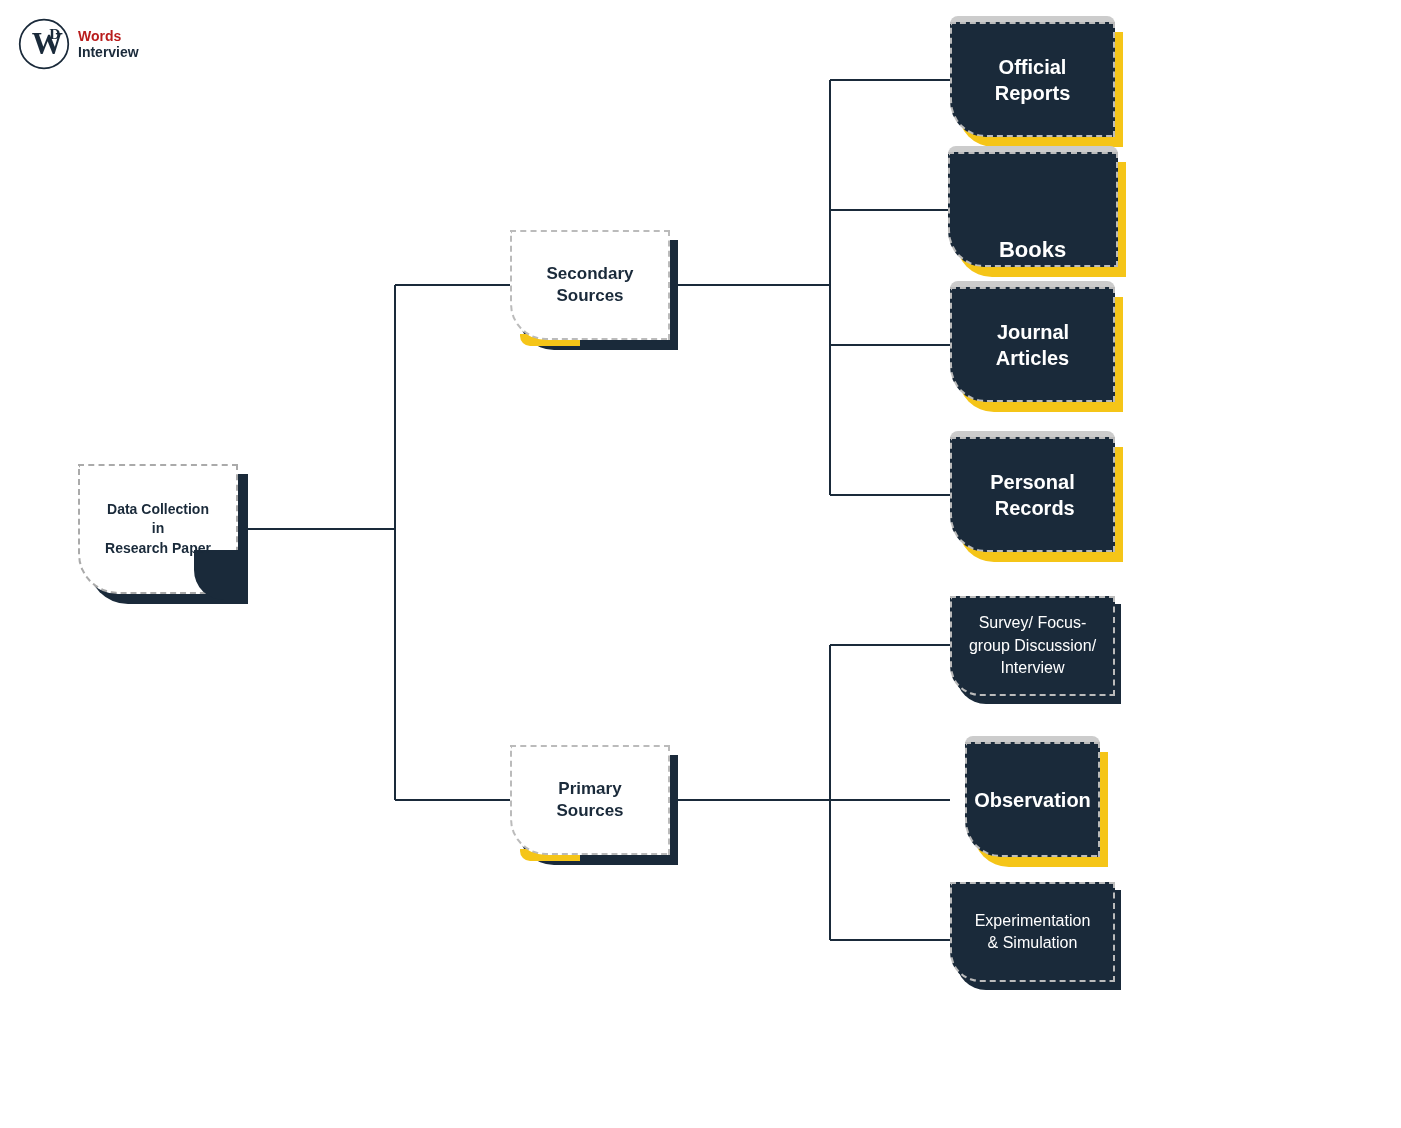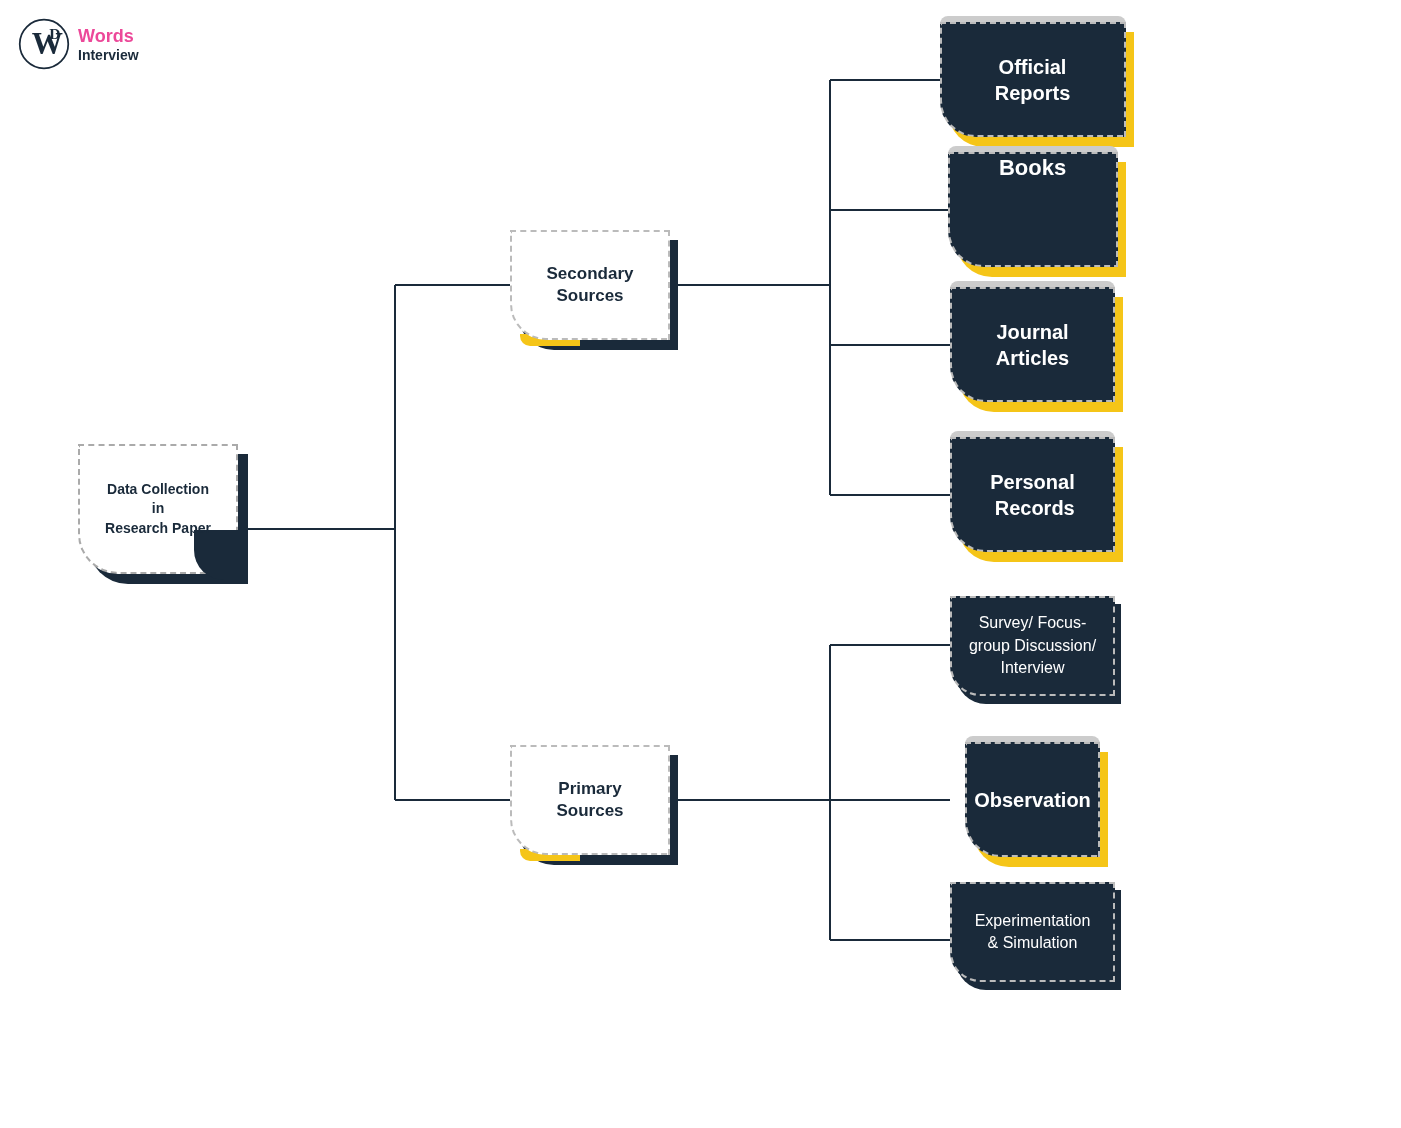--- a/index.html
+++ b/index.html
@@ -183,21 +183,21 @@
 </head>
 <body>
 
 <div class="logo-area">
   <svg class="logo-icon" viewBox="0 0 60 60" xmlns="http://www.w3.org/2000/svg">
     <circle cx="30" cy="30" r="28" fill="none" stroke="#1a2a3a" stroke-width="2"></circle>
     <text x="16" y="42" font-size="36" font-weight="bold" fill="#1a2a3a" font-family="Georgia, serif">W</text>
     <text x="36" y="24" font-size="18" font-weight="bold" fill="#1a2a3a" font-family="Georgia, serif">D</text>
   </svg>
   <div>
-    <div style="font-size:18px;font-weight:bold;color:#ec4899;">Words</div>
+    <div style="font-size:14px;font-weight:bold;color:#b91c1c;">Words</div>
     <div style="font-size:14px;font-weight:bold;color:#1a2a3a;">Interview</div>
   </div>
 </div>
 
 <svg class="connector-svg">
 
   <line x1="238" y1="529" x2="395" y2="529" stroke="#1a2a3a" stroke-width="2"></line>
 
   <line x1="395" y1="285" x2="395" y2="800" stroke="#1a2a3a" stroke-width="2"></line>
 
@@ -214,21 +214,21 @@
   <line x1="830" y1="495" x2="950" y2="495" stroke="#1a2a3a" stroke-width="2"></line>
 
   <line x1="670" y1="800" x2="830" y2="800" stroke="#1a2a3a" stroke-width="2"></line>
 
   <line x1="830" y1="645" x2="830" y2="940" stroke="#1a2a3a" stroke-width="2"></line>
   <line x1="830" y1="645" x2="950" y2="645" stroke="#1a2a3a" stroke-width="2"></line>
   <line x1="830" y1="800" x2="950" y2="800" stroke="#1a2a3a" stroke-width="2"></line>
   <line x1="830" y1="940" x2="950" y2="940" stroke="#1a2a3a" stroke-width="2"></line>
 </svg>
 
-<div class="node node-root" style="left:78px;top:444px;">
+<div class="node node-root" style="left:78px;top:464px;">
   <div class="node-wrapper">
     <div class="node-shadow"></div>
     <div class="node-inner">
       <div class="node-label" style="font-size:14px;font-weight:bold;color:#1a2a3a;text-align:center;line-height:1.4;">Data Collection<br>in<br>Research Paper</div>
     </div>
   </div>
 </div>
 
 <div class="node node-mid" style="left:510px;top:230px;">
   <div class="node-wrapper">
@@ -247,42 +247,42 @@
     <div class="node-inner">
       <div class="node-label">Primary<br>Sources</div>
     </div>
   </div>
 </div>
 
 <div class="node node-leaf-large" style="left:950px;top:22px;">
   <div class="node-wrapper">
     <div class="node-shadow"></div>
     <div class="node-accent-top" style="position:absolute;top:-6px;left:0;width:100%;height:10px;background:#ccc;border-radius:8px 8px 0 0;"></div>
-    <div class="node-inner" style="border:2px dashed #bbb;border-radius:0 0 0 36px;background:#1a2a3a;width:186px;height:115px;display:flex;align-items:center;justify-content:center;">
+    <div class="node-inner" style="border:2px dashed #bbb;border-radius:0 0 0 36px;background:#1a2a3a;width:165px;height:115px;display:flex;align-items:center;justify-content:center;">
       <div class="node-label" style="color:#fff;font-size:20px;font-weight:bold;text-align:center;">Official<br>Reports</div>
     </div>
   </div>
 </div>
 
 <div class="node node-leaf-large" style="left:950px;top:152px;">
   <div class="node-wrapper">
     <div class="node-shadow" style="background:#f5c518;"></div>
     <div class="node-accent-top" style="position:absolute;top:-6px;left:0;width:100%;height:10px;background:#ccc;border-radius:8px 8px 0 0;"></div>
-    <div class="node-inner" style="border:2px dashed #bbb;border-radius:0 0 0 36px;background:#1a2a3a;width:170px;height:115px;display:flex;align-items:flex-start;justify-content:center;">
+    <div class="node-inner" style="border:2px dashed #bbb;border-radius:0 0 0 36px;background:#1a2a3a;width:170px;height:115px;display:flex;align-items:flex-end;justify-content:center;">
       <div class="node-label" style="color:#fff;font-size:22px;font-weight:bold;text-align:center;">Books</div>
     </div>
   </div>
 </div>
 
 <div class="node node-leaf-large" style="left:950px;top:287px;">
   <div class="node-wrapper">
     <div class="node-shadow"></div>
     <div class="node-accent-top" style="position:absolute;top:-6px;left:0;width:100%;height:10px;background:#ccc;border-radius:8px 8px 0 0;"></div>
     <div class="node-inner" style="border:2px dashed #bbb;border-radius:0 0 0 36px;background:#1a2a3a;width:165px;height:115px;display:flex;align-items:center;justify-content:center;">
-      <div class="node-label" style="color:#fff;font-size:20px;font-weight:bold;text-align:center;">Journal<br>Articles</div>
+      <div class="node-label" style="color:#fff;font-size:20px;font-weight:bold;text-align:right;">Journal<br>Articles</div>
     </div>
   </div>
 </div>
 
 <div class="node node-leaf-large" style="left:950px;top:437px;">
   <div class="node-wrapper">
     <div class="node-shadow"></div>
     <div class="node-accent-top" style="position:absolute;top:-6px;left:0;width:100%;height:10px;background:#ccc;border-radius:8px 8px 0 0;"></div>
     <div class="node-inner" style="border:2px dashed #bbb;border-radius:0 0 0 36px;background:#1a2a3a;width:165px;height:115px;display:flex;align-items:center;justify-content:center;">
       <div class="node-label" style="color:#ffffff;font-size:20px;font-weight:bold;text-align:right;">Personal<br>Records</div>

